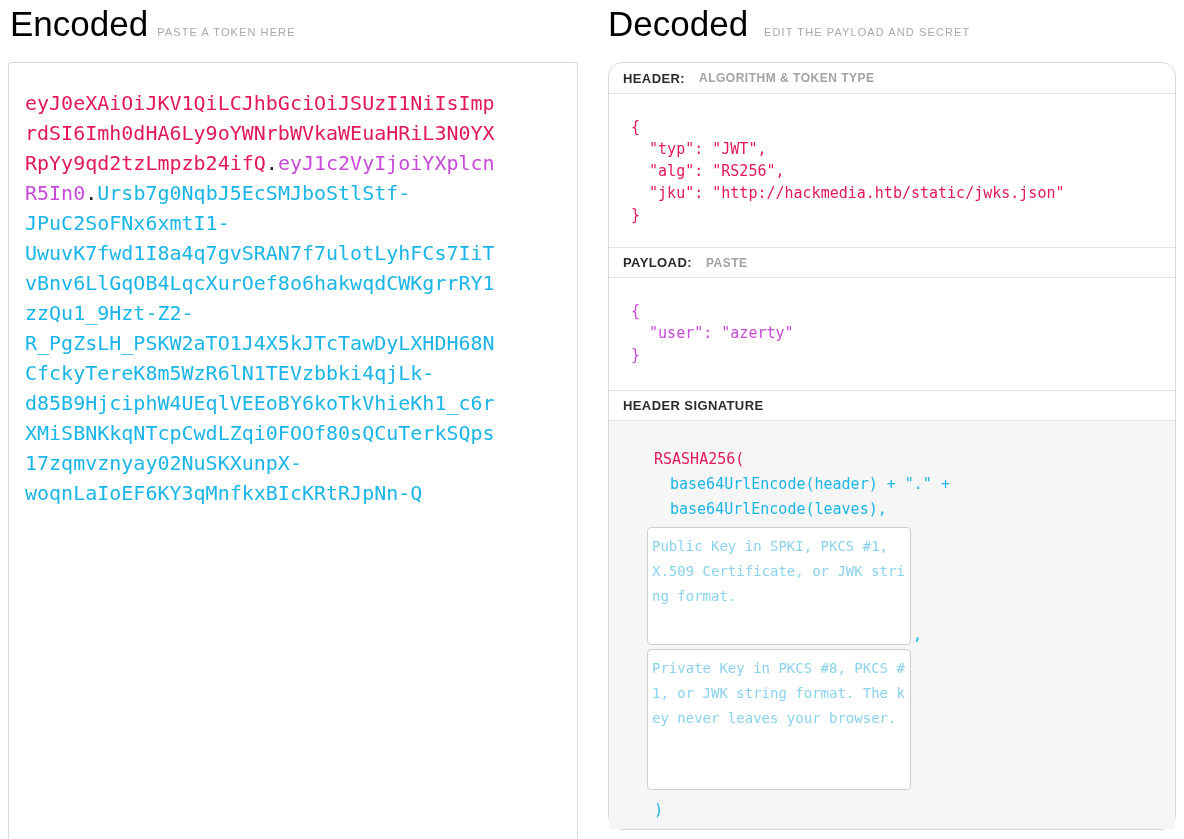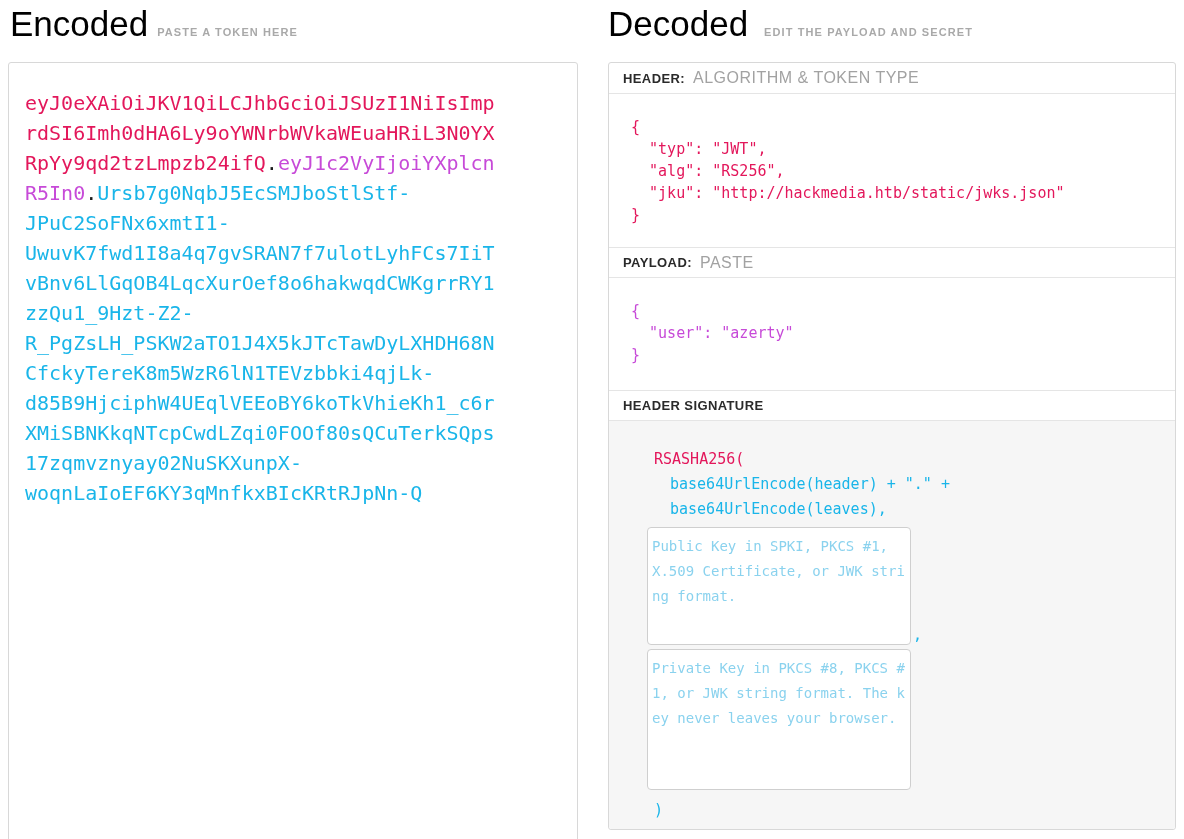--- a/index.html
+++ b/index.html
@@ -9,21 +9,21 @@
     background:#ffffff;
     font-family:"Liberation Sans", sans-serif;
     overflow:hidden;
   }
   
   .col-title { position:absolute; top:4px; display:flex; align-items:baseline; }
   .col-title .big {
     font-size:35px; font-weight:500; color:#000; letter-spacing:0;
   }
   .col-title .sub {
-    font-size:11px; font-weight:700; color:#a9a9a9;
+    font-size:11px; font-weight:400; color:#a9a9a9;
     letter-spacing:1.1px; margin-left:9px; text-transform:uppercase;
   }
   #encoded-title { left:10px; }
   #decoded-title { left:608px;gap:7px; }
 
   
   .token-box {
     position:absolute; left:8px; top:62px; width:570px; height:828px;
     border:1px solid #d8d8d8; border-radius:3px; background:#fff;
     padding:25px 20px 16px 16px; cursor:text;
@@ -36,33 +36,33 @@
     color:#1c1c1c;
   }
   .tok-header    { color:#e3175b; }
   .tok-payload   { color:#c74ad8; }
   .tok-signature { color:#19b5e9; }
   .tok-dot       { color:#1c1c1c; }
 
   
   .decoded-box {
     position:absolute; left:608px; top:62px; width:568px; height:768px;
-    border:1px solid #d8d8d8; border-radius:3px; background:#fff;
+    border:1px solid #d8d8d8; border-radius:14px; background:#fff;
     display:flex; flex-direction:column;
   }
   .section-head {
     height:31px; flex:0 0 31px; display:flex; align-items:center;
     padding:0 14px; border-bottom:1px solid #e5e5e5;
   }
   .section-head.mid { border-top:1px solid #e5e5e5; }
   .section-head .lbl {
     font-size:13px; font-weight:700; color:#2a2a2a; letter-spacing:0.4px;
   }
   .section-head .sublbl {
-    font-size:16px; font-weight:400; color:#a2a2a2; letter-spacing:0.5px; margin-left:8px;
+    font-size:12px; font-weight:700; color:#a2a2a2; letter-spacing:0.5px; margin-left:14px;
   }
   pre.json {
     margin:0; padding:22px 22px;
     font-family:"DejaVu Sans Mono", monospace;
     font-size:15px; line-height:22px;
     white-space:pre; cursor:text;
   }
   pre.json.header-json  { height:153px; flex:0 0 153px; color:#e3175b; }
   pre.json.payload-json { height:112px; flex:0 0 112px; color:#c74ad8; }
 

